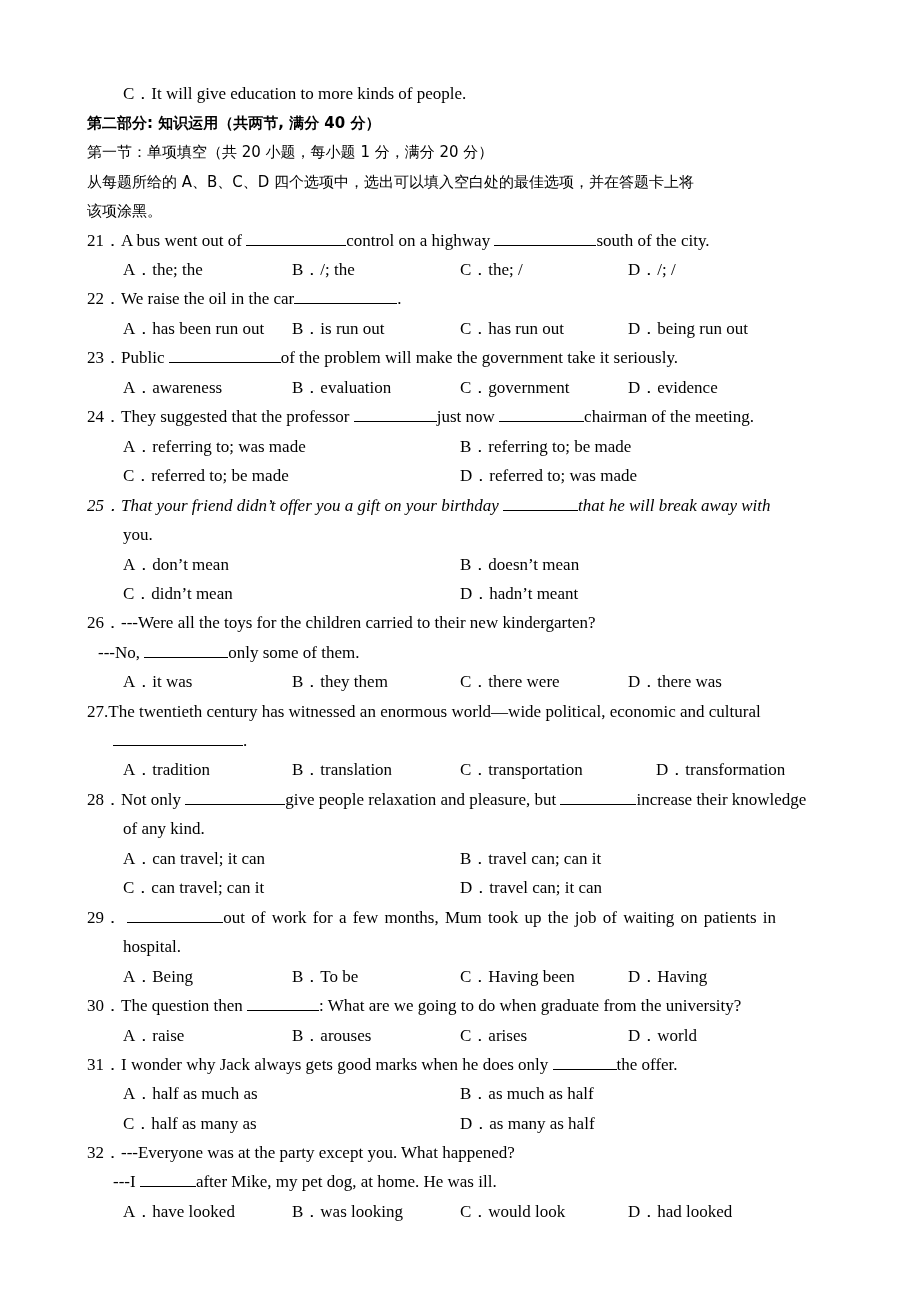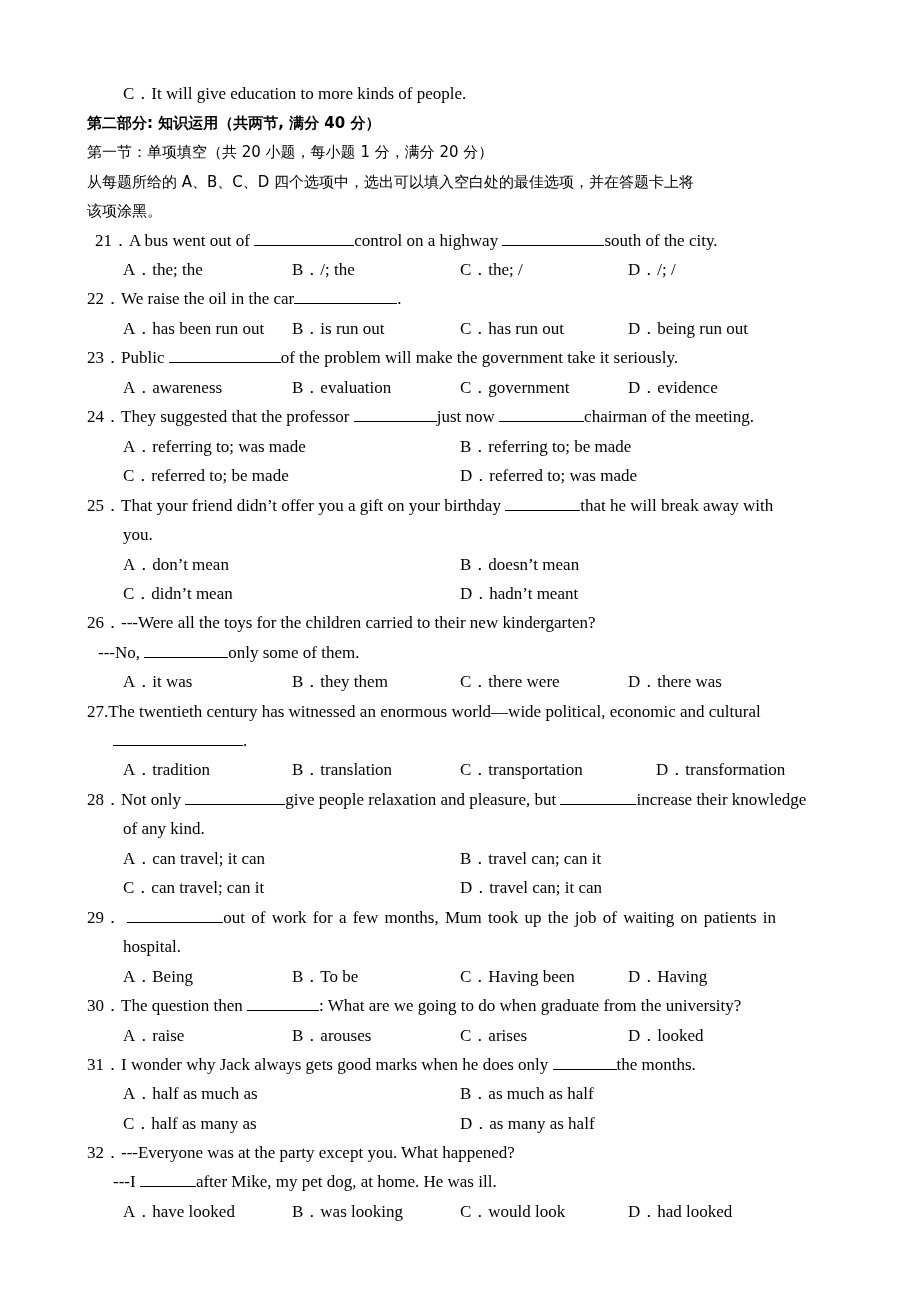--- a/index.html
+++ b/index.html
@@ -17,21 +17,21 @@
 </head>
 <body>
 
 <div class="line" style="left:123px; top:83px;">C．It will give education to more kinds of people.</div>
 
 <div class="line cn cn-bold" style="left:87px; top:112px;">第二部分: 知识运用（共两节, 满分 40 分）</div>
 <div class="line cn" style="left:87px; top:141px;">第一节：单项填空（共 20 小题，每小题 1 分，满分 20 分）</div>
 <div class="line cn" style="left:87px; top:171px;">从每题所给的 A、B、C、D 四个选项中，选出可以填入空白处的最佳选项，并在答题卡上将</div>
 <div class="line cn" style="left:87px; top:200px;">该项涂黑。</div>
 
-<div class="line" style="left:87px; top:230px;margin-left:8px;">
+<div class="line" style="left:87px; top:230px;">
   <span>21．</span><span>A bus went out of </span><span class="blank" style="width:100px"></span><span>control on a highway </span><span class="blank" style="width:102px"></span><span>south of the city.</span>
 </div>
 <div class="opt" style="left:123px; top:259px;">A．the; the</div>
 <div class="opt" style="left:292px; top:259px;">B．/; the</div>
 <div class="opt" style="left:460px; top:259px;">C．the; /</div>
 <div class="opt" style="left:628px; top:259px;">D．/; /</div>
 
 <div class="line" style="left:87px; top:288px;">
   <span>22．</span><span>We raise the oil in the car</span><span class="blank" style="width:103px"></span><span>.</span>
 </div>
@@ -49,21 +49,21 @@
 <div class="opt" style="left:628px; top:377px;">D．evidence</div>
 
 <div class="line" style="left:87px; top:406px;">
   <span>24．</span><span>They suggested that the professor </span><span class="blank" style="width:83px"></span><span>just now </span><span class="blank" style="width:85px"></span><span>chairman of the meeting.</span>
 </div>
 <div class="opt" style="left:123px; top:436px;">A．referring to; was made</div>
 <div class="opt" style="left:460px; top:436px;">B．referring to; be made</div>
 <div class="opt" style="left:123px; top:465px;">C．referred to; be made</div>
 <div class="opt" style="left:460px; top:465px;">D．referred to; was made</div>
 
-<div class="line" style="left:87px; top:495px;">
+<div class="line" style="left:87px; top:495px;font-style:italic;">
   <span>25．</span><span>That your friend didn’t offer you a gift on your birthday </span><span class="blank" style="width:75px"></span><span>that he will break away with</span>
 </div>
 <div class="line" style="left:123px; top:524px;">you.</div>
 <div class="opt" style="left:123px; top:554px;">A．don’t mean</div>
 <div class="opt" style="left:460px; top:554px;">B．doesn’t mean</div>
 <div class="opt" style="left:123px; top:583px;text-align:right;">C．didn’t mean</div>
 <div class="opt" style="left:460px; top:583px;">D．hadn’t meant</div>
 
 <div class="line" style="left:87px; top:612px;">
   <span>26．</span><span>---Were all the toys for the children carried to their new kindergarten?</span>
@@ -104,24 +104,24 @@
 <div class="opt" style="left:292px; top:966px;">B．To be</div>
 <div class="opt" style="left:460px; top:966px;">C．Having been</div>
 <div class="opt" style="left:628px; top:966px;">D．Having</div>
 
 <div class="line" style="left:87px; top:995px;">
   <span>30．</span><span>The question then </span><span class="blank" style="width:72px"></span><span>: What are we going to do when graduate from the university?</span>
 </div>
 <div class="opt" style="left:123px; top:1025px;">A．raise</div>
 <div class="opt" style="left:292px; top:1025px;">B．arouses</div>
 <div class="opt" style="left:460px; top:1025px;">C．arises</div>
-<div class="opt" style="left:628px; top:1025px;">D．looked</div>
+<div class="opt" style="left:628px; top:1025px;">D．world</div>
 
 <div class="line" style="left:87px; top:1054px;">
-  <span>31．</span><span>I wonder why Jack always gets good marks when he does only </span><span class="blank" style="width:64px"></span><span>the months.</span>
+  <span>31．</span><span>I wonder why Jack always gets good marks when he does only </span><span class="blank" style="width:64px"></span><span>the offer.</span>
 </div>
 <div class="opt" style="left:123px; top:1083px;">A．half as much as</div>
 <div class="opt" style="left:460px; top:1083px;">B．as much as half</div>
 <div class="opt" style="left:123px; top:1113px;">C．half as many as</div>
 <div class="opt" style="left:460px; top:1113px;">D．as many as half</div>
 
 <div class="line" style="left:87px; top:1142px;">
   <span>32．</span><span>---Everyone was at the party except you. What happened?</span>
 </div>
 <div class="line" style="left:113px; top:1171px;">

